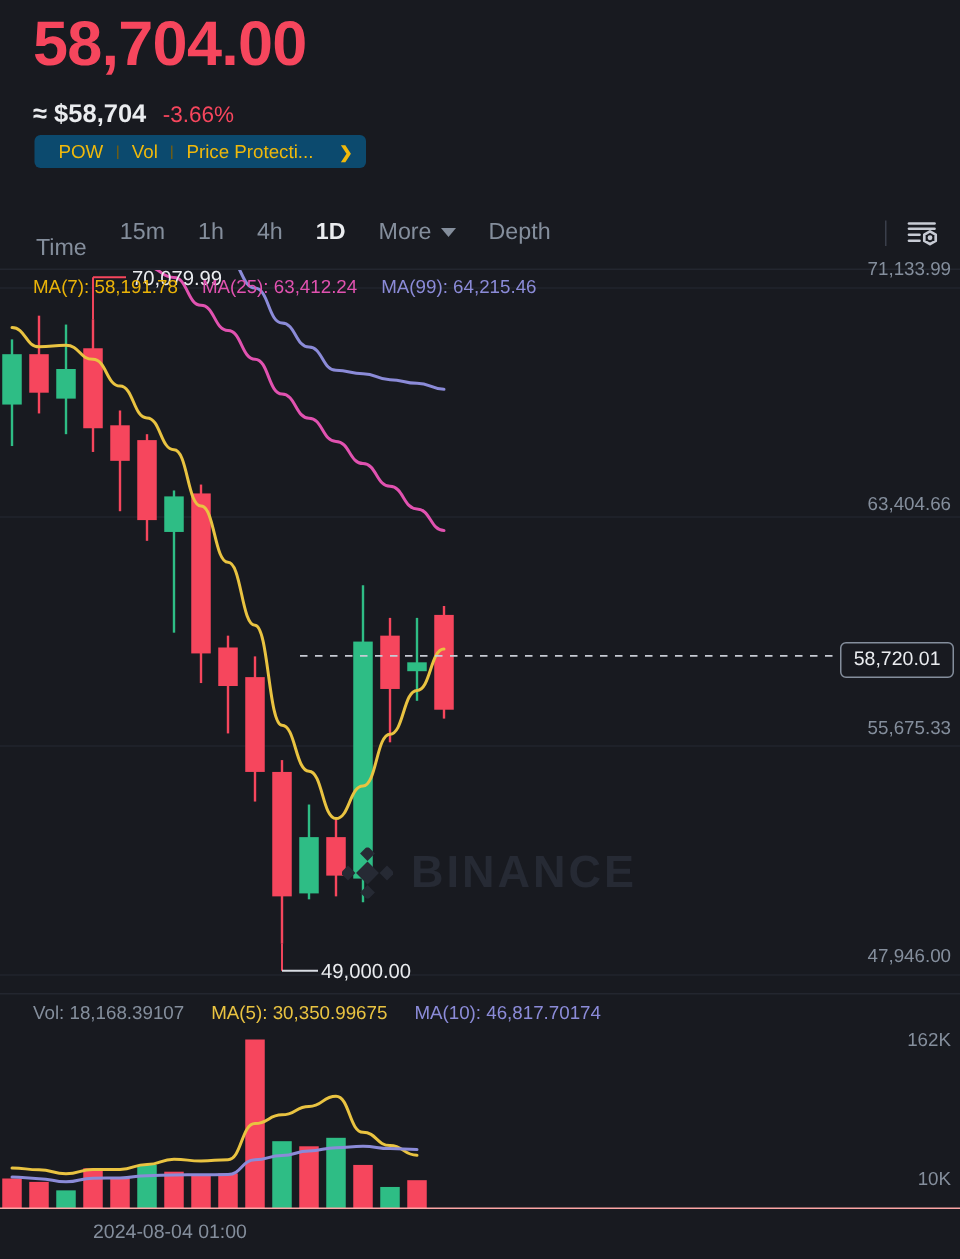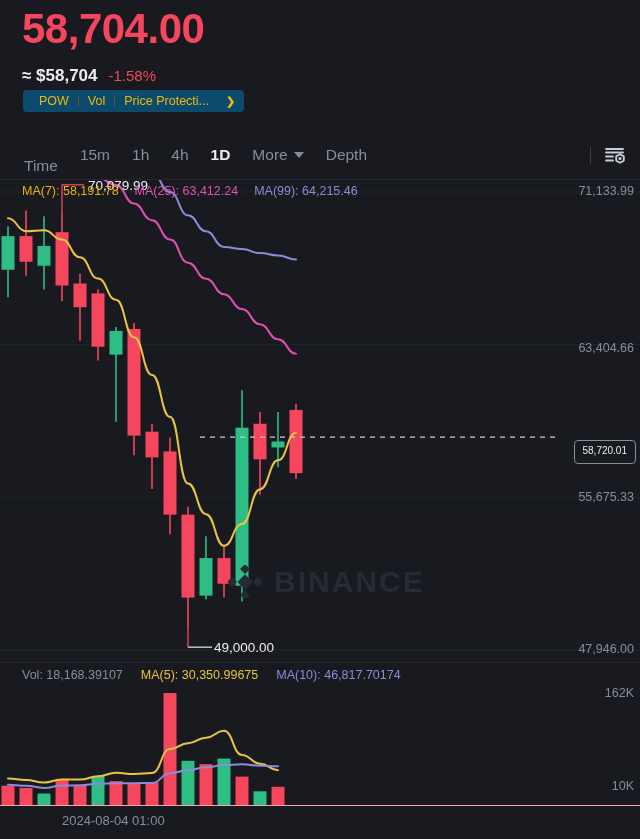--- a/index.html
+++ b/index.html
@@ -176,21 +176,21 @@
   }
   .wm-text {
     font-size: 30px;
     font-weight: bold;
     letter-spacing: 2px;
     color: #262a34;
   }
 
   .price-axis {
     position: absolute;
-    right: 0; top: 180px;
+    right: 0; top: 168px;
     width: 90px;
     height: 480px;
     z-index: 5;
     pointer-events: none;
   }
   .axis-label {
     position: absolute;
     right: 6px;
     font-size: 12.5px;
     color: #848e9c;
@@ -199,21 +199,21 @@
   .cur-price-tag {
     position: absolute;
     right: 4px;
     height: 22px;
     line-height: 20px;
     padding: 0 8px;
     border: 1px solid #848e9c;
     border-radius: 4px;
     background: #181a20;
     color: #eaecef;
-    font-size: 10px;
+    font-size: 13px;
     white-space: nowrap;
   }
 
   
   .vol-area {
     position: absolute;
     left: 0; top: 662px;
     width: 640px;
     height: 145px;
     border-top: 1px solid #23262f;
@@ -252,21 +252,21 @@
 </style>
 </head>
 <body>
 
 <div id="app">
 
   <div class="header">
     <div class="price-main">58,704.00</div>
     <div class="price-sub-row">
       <span class="price-usd">≈ $58,704</span>
-      <span class="price-change">-1.58%</span>
+      <span class="price-change">-3.66%</span>
     </div>
 
     <div class="tag-bar">
       <span class="tag-item">POW</span>
       <span class="tag-sep"></span>
       <span class="tag-item">Vol</span>
       <span class="tag-sep"></span>
       <span class="tag-item">Price Protecti...</span>
       <span class="tag-arrow">❯</span>
     </div>

